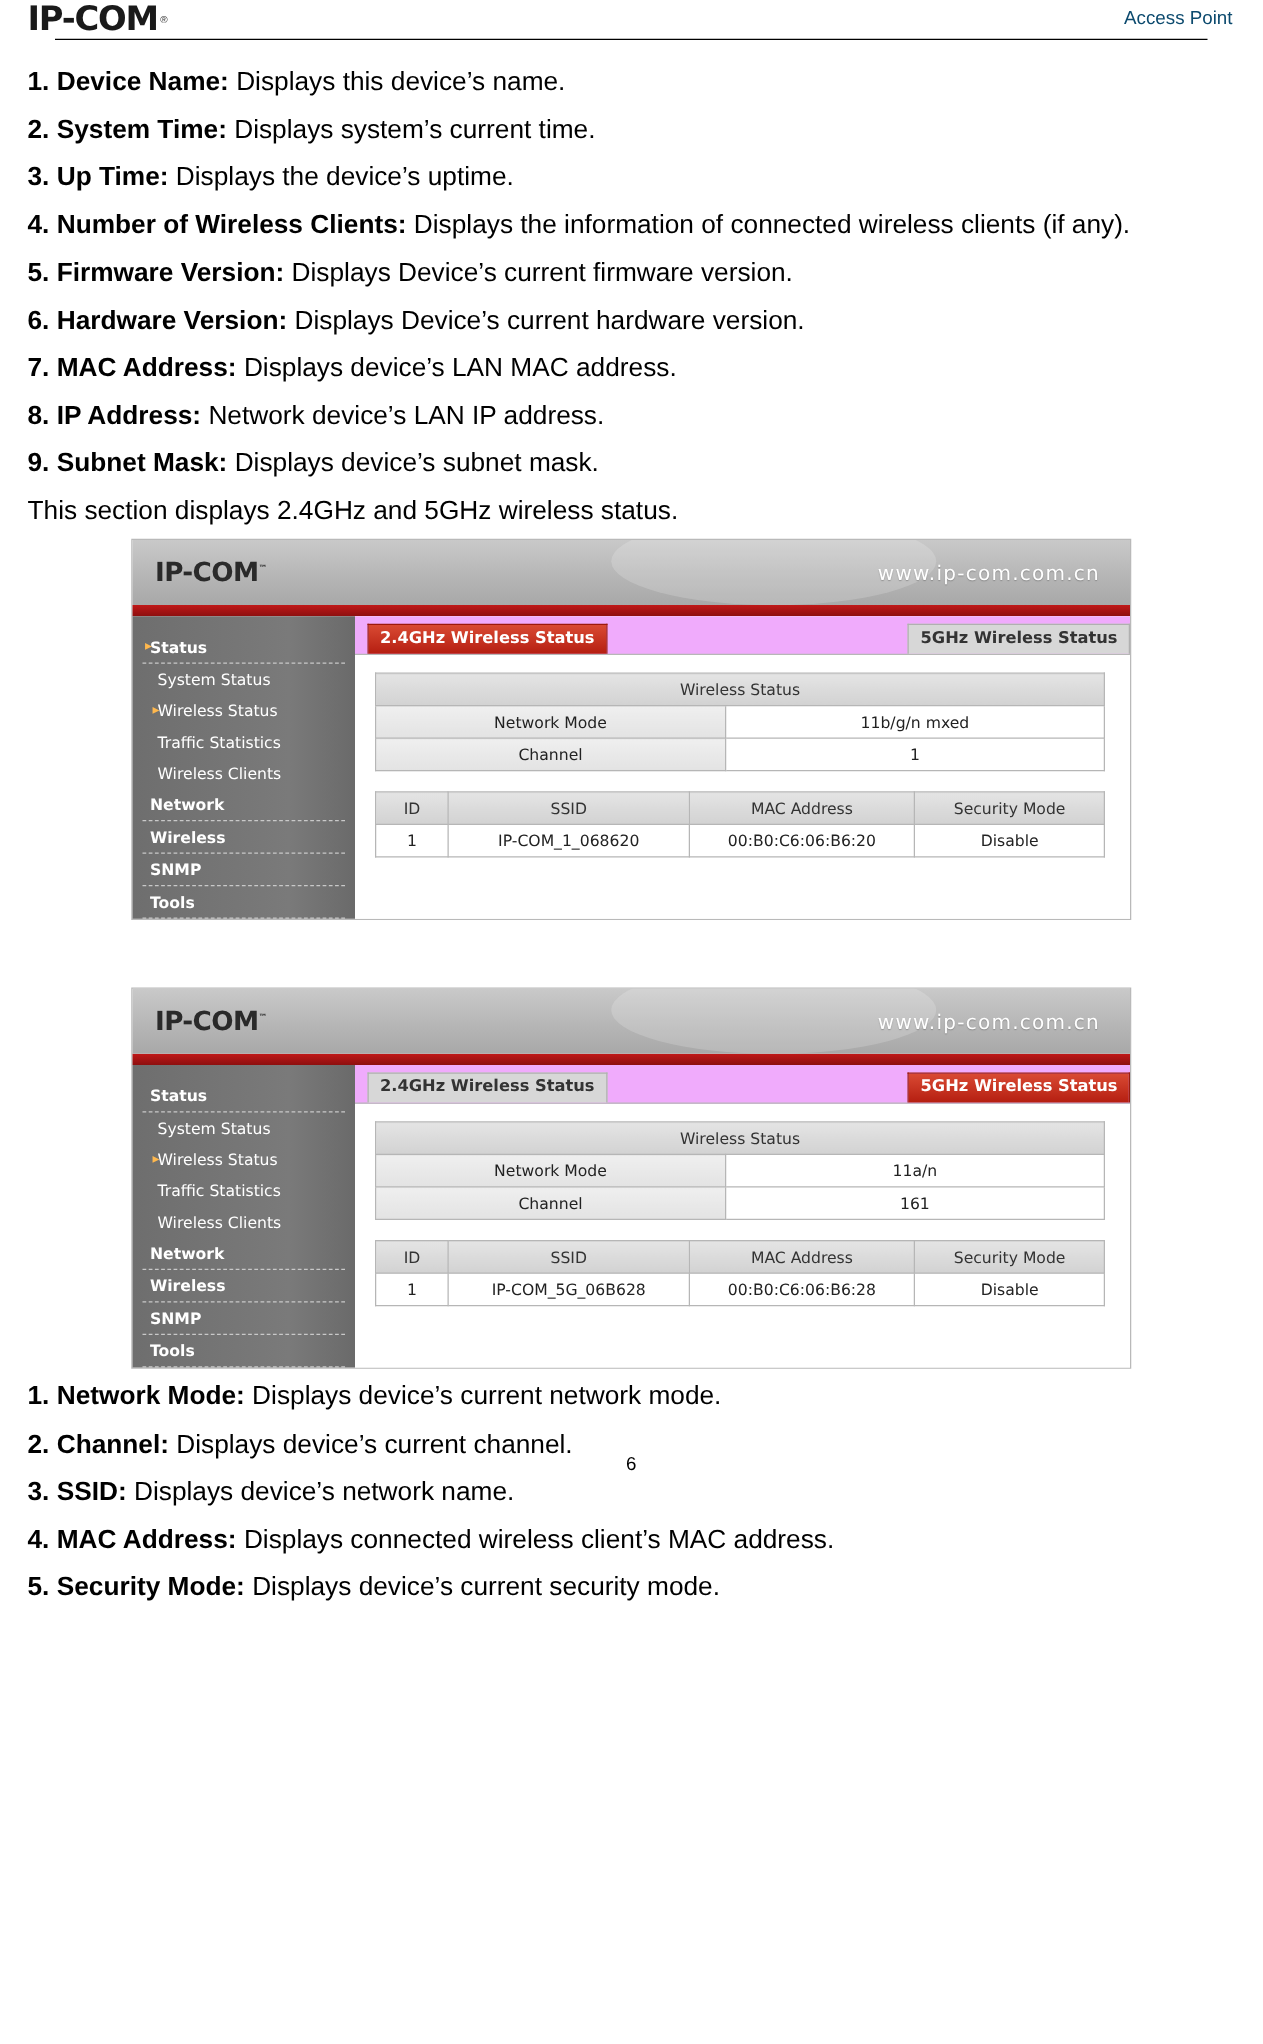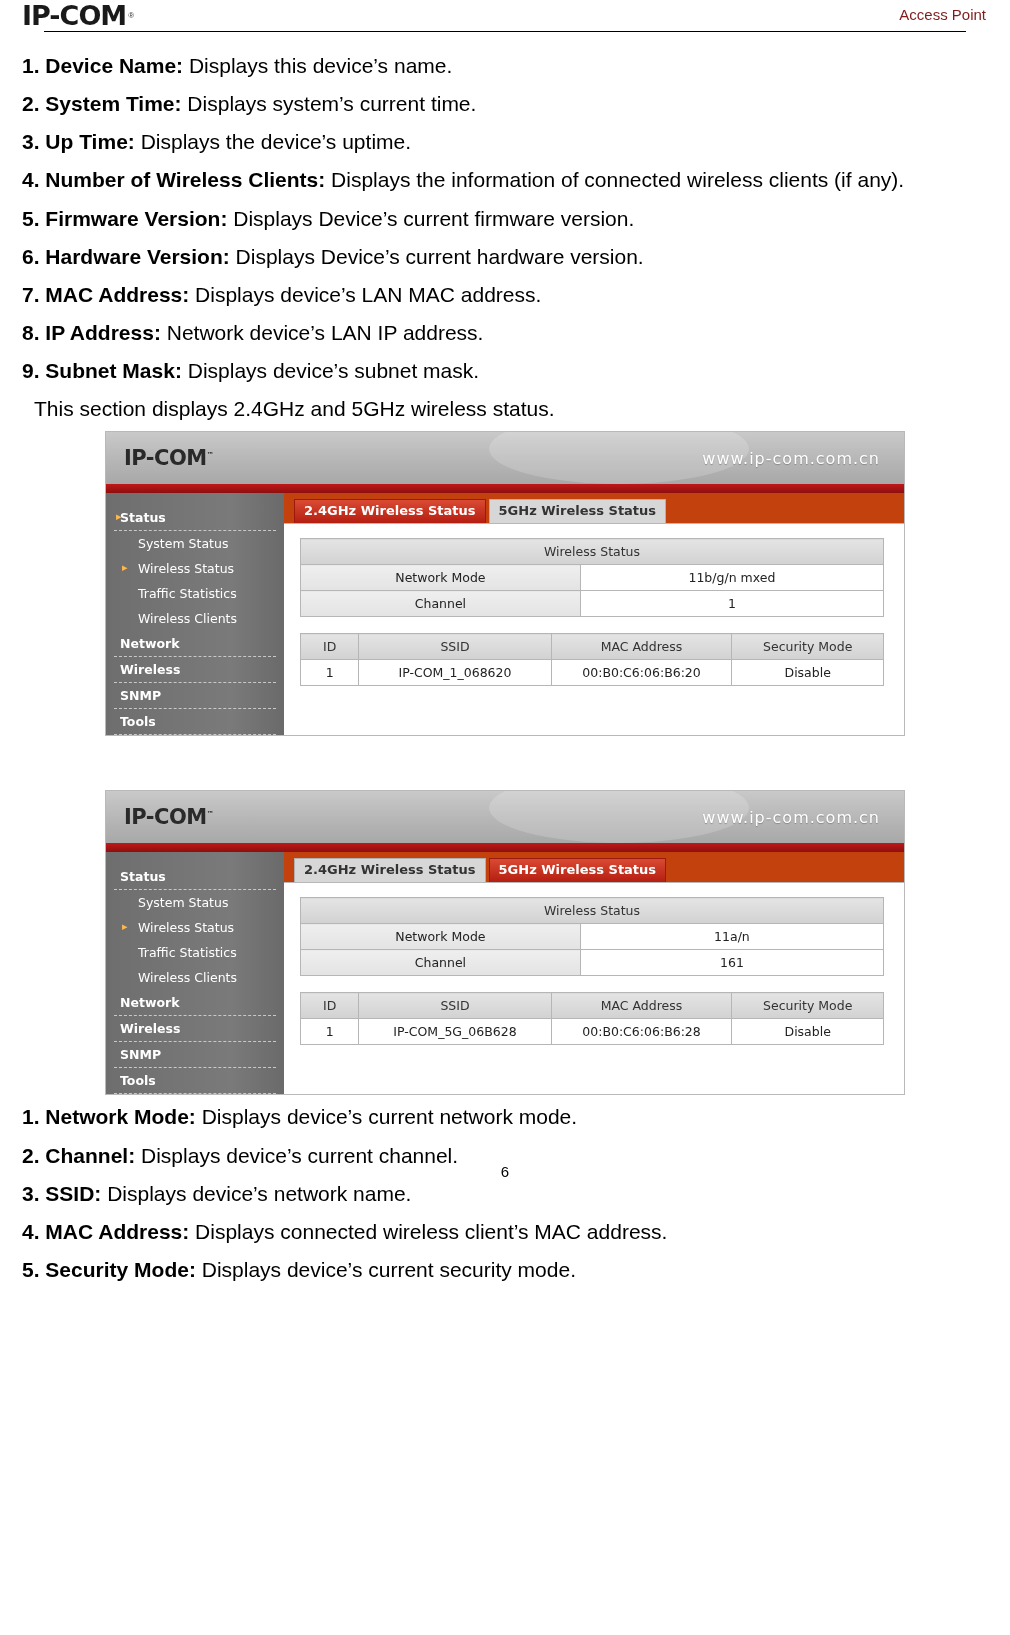--- a/index.html
+++ b/index.html
@@ -45,21 +45,21 @@
     line-height: 1;
   }
   .logo-reg {
     font-size: 8px;
     vertical-align: super;
     margin-left: 2px;
     color: #333;
   }
   .header-right {
     font-size: 15px;
-    color: #7f1d1d;
+    color: #0c4a6e;
     padding-top: 6px;
     padding-right: 2px;
   }
   .header-rule {
     position: absolute;
     left: 22px;
     right: 22px;
     top: 31px;
     border-bottom: 1.5px solid #000;
   }
@@ -72,21 +72,21 @@
     margin: 0 0 14px 0;
     color: #000;
   }
   .para b { font-weight: bold; }
   h2.section {
     font-size: 23px;
     font-weight: bold;
     margin: 20px 0 12px 0;
     letter-spacing: 0.2px;
   }
-  .para.intro { margin-bottom: 10px; margin-left: 12px; }
+  .para.intro { margin-bottom: 10px; }
 
   
   .figure {
     width: 800px;
     margin: 0 auto 10px auto;
     border: 1px solid #b9b9b9;
     background: #ffffff;
     box-sizing: border-box;
   }
   .fig-top {
@@ -146,46 +146,47 @@
     padding: 5px 8px 5px 14px;
     white-space: nowrap;
     position: relative;
   }
   .side-item.group {
     font-weight: bold;
     border-bottom: 1px dashed #c9c9c9;
     margin: 0 8px;
     padding-left: 6px;
   }
-  .side-item.sub { padding-left: 32px; }
+  .side-item.sub { padding-left: 20px; }
   .side-item.sel { font-weight: normal; }
   .side-item .bullet {
     position: absolute;
     left: 16px;
     top: 5px;
     color: #ffb84d;
     font-size: 11px;
   }
   .side-item.group .bullet { left: 2px; color:#ffb84d; }
 
   
   .fig-main {
     flex: 1;
     background: #ffffff;
     padding: 0 0 14px 0;
     box-sizing: border-box;
   }
   .tabbar {
     height: 30px;
-    background: #c2410c;
+    background: #f0abfc;
     border-bottom: 1px solid #b7b7b7;
     display: flex;
     align-items: flex-end;
     padding-left: 10px;
-    gap: 3px;
+    gap: 15px;
+    justify-content: space-between;
   }
   .tab {
     font-family: "DejaVu Sans", sans-serif;
     font-size: 13px;
     font-weight: bold;
     padding: 4px 9px 4px 9px;
     line-height: 1.15;
     border: 1px solid #b0b0b0;
     border-bottom: none;
     background: #d7d7d7;

